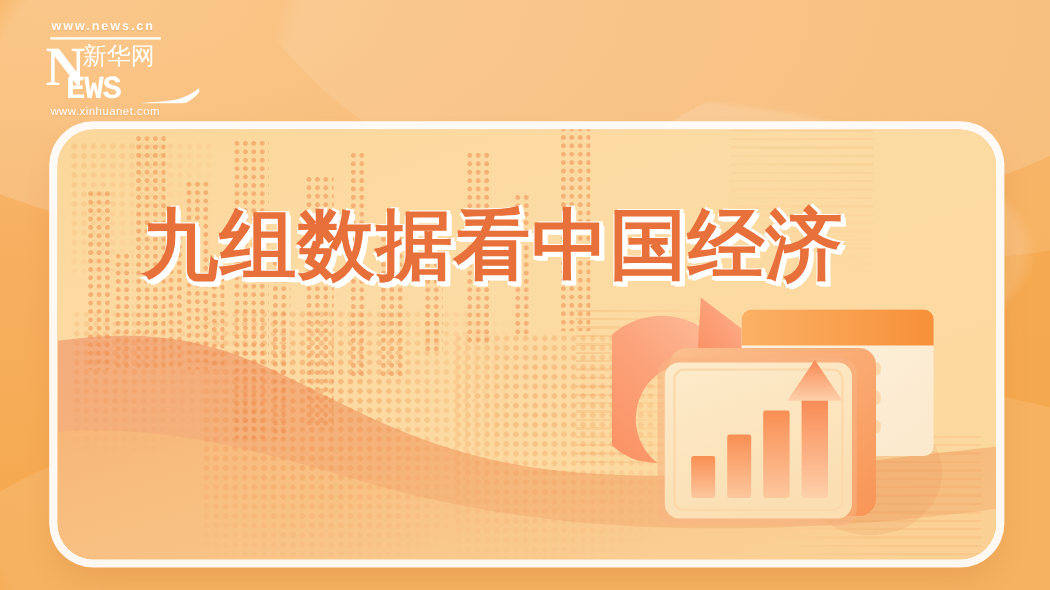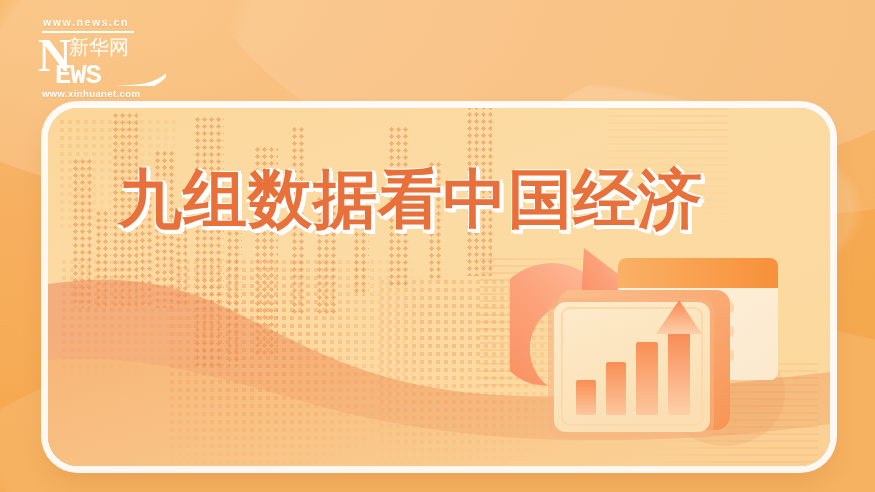--- a/index.html
+++ b/index.html
@@ -52,21 +52,21 @@
   #logo .ews{
     position:absolute;left:22px;top:47px;font-size:27px;line-height:27px;color:#fff;font-weight:bold;
     font-family:Liberation Mono, monospace;letter-spacing:-1px;
   }
   #logo .tick{position:absolute;left:85px;top:44px;width:48px;height:26px;overflow:hidden;}
   #logo .tick:before{
     content:"";position:absolute;left:-6px;top:-16px;width:60px;height:40px;
     border-bottom:6px solid #fff;border-radius:0 0 60% 10%;transform:rotate(-4deg);
   }
   #logo .url-bot{
-    position:absolute;left:9px;top:72px;font-size:9.5px;color:#fff;letter-spacing:.4px;font-weight:bold;
+    position:absolute;left:9px;top:72px;font-size:9.5px;color:#fff;letter-spacing:.4px;font-weight:normal;
     text-shadow:0 1px 1px rgba(180,90,20,.2);
   }
 
   
   #card{
     position:absolute;left:48px;top:108px;width:782px;height:358px;
     border-radius:30px;
     background:linear-gradient(160deg,#fbd79a 0%,#fcdba4 35%,#fbd89c 100%);
     box-shadow:0 0 0 7px rgba(255,255,255,.92), 0 14px 26px rgba(176,92,26,.20);
     overflow:hidden;
@@ -87,21 +87,21 @@
   .stripes{
     position:absolute;
     background-image:repeating-linear-gradient(to bottom, rgba(240,140,70,.50) 0 2px, transparent 2px 7px);
   }
 
   
   #headline{
     position:absolute;left:70px;top:56px;width:690px;
     color:#e8703a;font-weight:bold;
     font-size:64px;line-height:80px;letter-spacing:1px;
-    font-family:Liberation Mono, monospace;
+    font-family:Liberation Sans, sans-serif;
     text-shadow:
       3px 3px 0 #ffffff, 3px -1px 0 #ffffff, -1px 3px 0 #ffffff,
       4px 4px 0 #ffffff, 2px 4px 0 #ffffff, 4px 2px 0 #ffffff;
     z-index:6;
   }
   #headline .l2{display:block;}
 
   
   #illus{position:absolute;right:20px;bottom:2px;width:300px;height:230px;z-index:5;}
 </style>

